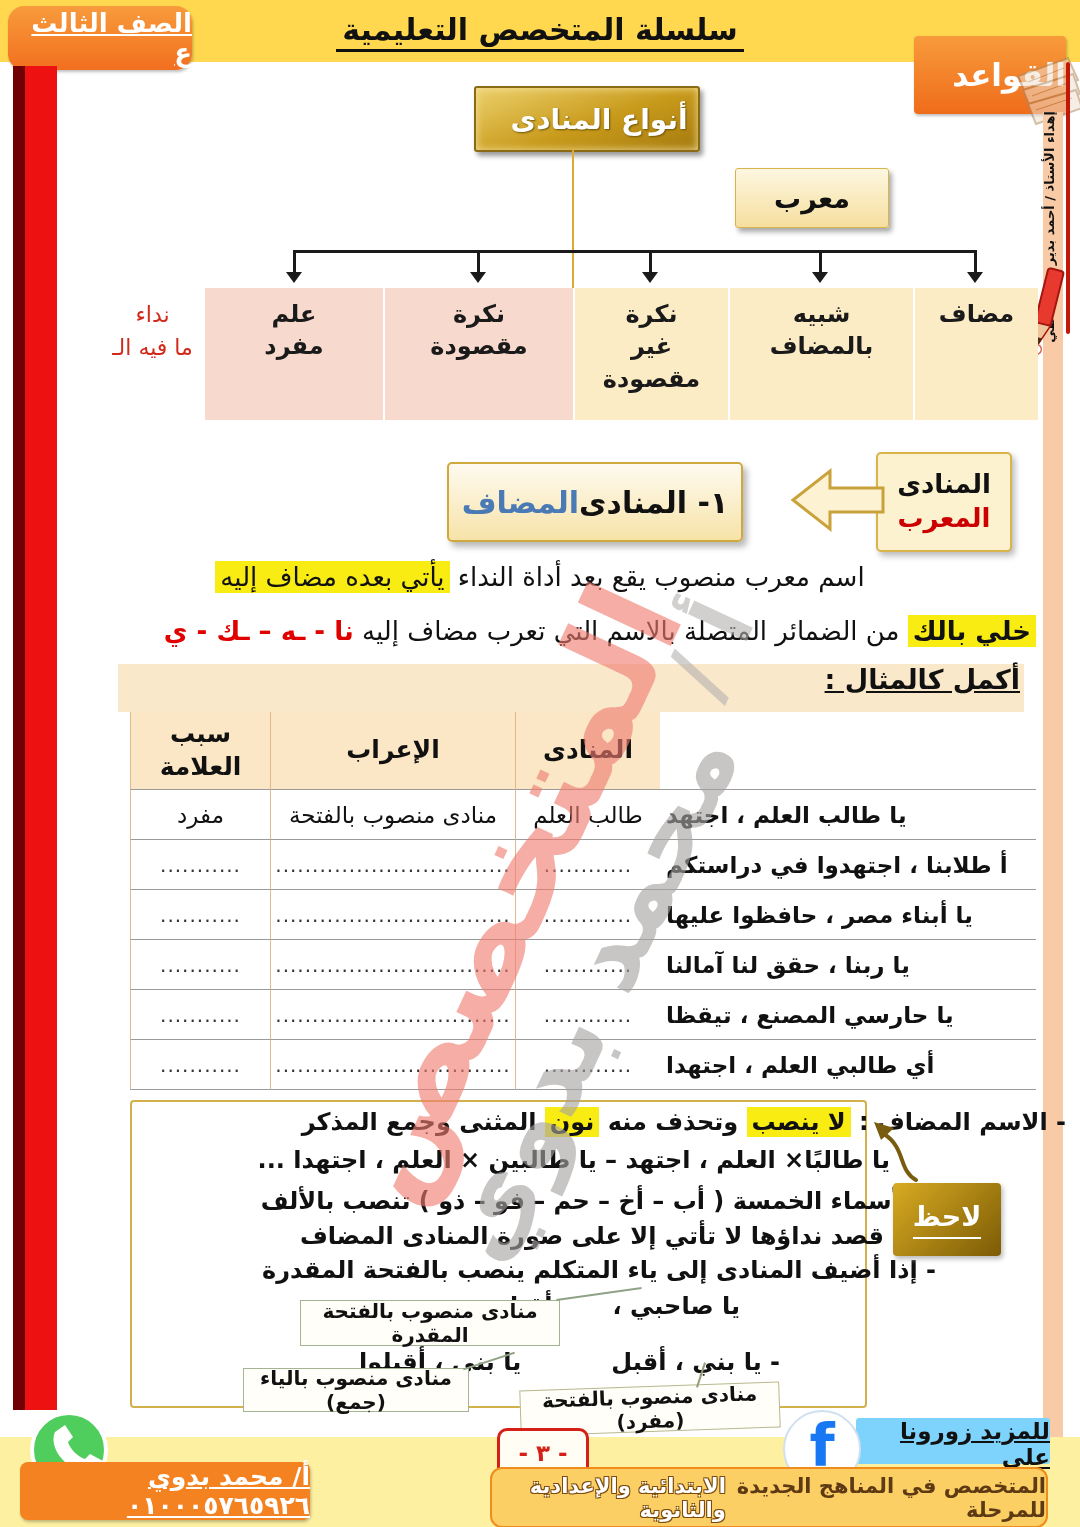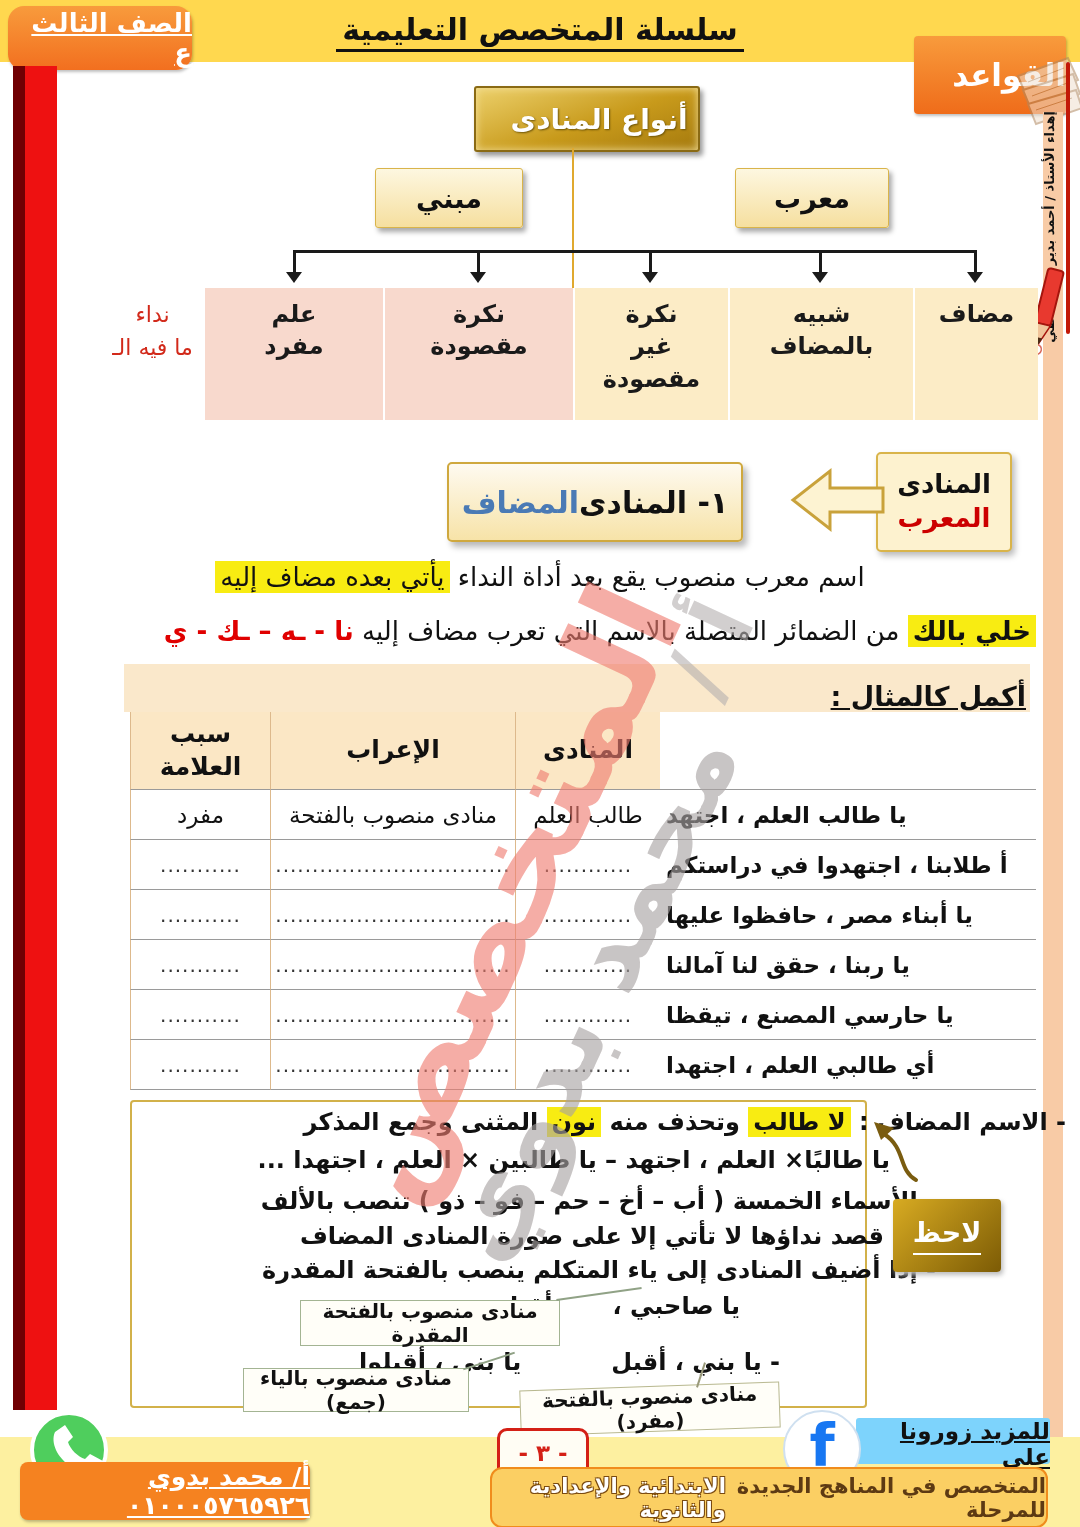--- a/index.html
+++ b/index.html
@@ -43,21 +43,21 @@
   .pointer-arrow{left:790px;top:466px;}
   .title-box{left:447px;top:462px;width:292px;height:76px;background:linear-gradient(180deg,#fefaf0,#f7e3a8);border:2px solid #cfa83e;border-radius:5px;box-shadow:4px 5px 6px #b9b9b9;display:flex;align-items:center;justify-content:center;}
   .title-box .tb-num{font-size:30px;font-weight:800;color:#111;}
   .title-box .tb-blue{font-size:30px;font-weight:800;color:#4a7ab5;}
   .definition{left:150px;top:562px;width:780px;text-align:center;font-size:26px;color:#111;}
   .hl{background:#f8ec12;padding:1px 5px;}
   .tip{left:130px;top:616px;width:906px;text-align:right;font-size:26px;color:#111;}
   .tip .hl{font-weight:800;}
   .pronouns{color:#e00000;font-weight:800;}
   
-  .ex-strip{left:124px;top:664px;width:906px;height:48px;background:#fae8cb;display:flex;align-items:flex-end;}
+  .ex-strip{left:118px;top:664px;width:906px;height:48px;background:#fae8cb;display:flex;align-items:flex-start;}
   .ex-strip span{margin-right:4px;font-size:27px;font-weight:800;text-decoration:underline;color:#111;}
   .ex-table{left:130px;top:712px;width:906px;direction:rtl;display:grid;grid-template-columns:376px 145px 245px 140px;}
   .tcell{box-sizing:border-box;border-bottom:1.5px solid #9a9a9a;display:flex;align-items:center;justify-content:center;font-size:23px;color:#111;}
   .th{height:78px;background:#fbe7c5;font-size:25px;font-weight:800;white-space:pre-line;text-align:center;line-height:1.3;}
   .th-empty{background:transparent;}
   .tr{height:50px;}
   .sentence{justify-content:flex-end;padding-left:6px;padding-right:10px;font-weight:700;}
   .cl{border-left:1.5px solid #ddb98c;}
   .dots{color:#333;letter-spacing:1px;font-size:20px;}
   
@@ -66,21 +66,21 @@
   .n1{top:8px;}
   .nb{font-weight:800;}
   .note-label{position:absolute;background:#fffef8;border:1.5px solid #a3b493;font-size:20px;font-weight:700;color:#111;display:flex;align-items:center;justify-content:center;text-align:center;}
   .lbl-muq{left:300px;top:1300px;width:258px;height:44px;}
   .lbl-muf{left:520px;top:1386px;width:258px;height:44px;transform:rotate(-2deg);border-color:#b8b890;}
   .lbl-jam{left:243px;top:1368px;width:224px;height:42px;}
   .conn{position:absolute;background:#90a286;height:2px;}
   .cl1{left:556px;top:1293px;width:86px;transform:rotate(-8deg);}
   .cl2{left:700px;top:1362px;width:2px;height:26px;transform:rotate(18deg);background:#9a9a7a;}
   .cl3{left:462px;top:1360px;width:54px;transform:rotate(-18deg);}
-  .lahez-box{left:893px;top:1183px;width:108px;height:73px;background:linear-gradient(135deg,#d8ab22,#7c5b05);border-radius:4px;display:flex;align-items:center;justify-content:center;box-shadow:2px 3px 5px #bbb;margin-top:16px;}
+  .lahez-box{left:893px;top:1183px;width:108px;height:73px;background:linear-gradient(135deg,#d8ab22,#7c5b05);border-radius:4px;display:flex;align-items:center;justify-content:center;box-shadow:2px 3px 5px #bbb;}
   .lahez-box span{color:#fff;font-size:27px;font-weight:800;border-bottom:2.5px solid #fff;padding-bottom:5px;}
   .lahez-arrow{left:872px;top:1120px;}
   
   .wm{pointer-events:none;position:absolute;white-space:nowrap;font-weight:800;}
   .wm-red{left:245px;top:770px;width:560px;text-align:center;transform:rotate(-65deg);font-size:135px;color:#ef7c70;opacity:.62;}
   .wm-gray{left:310px;top:930px;width:560px;text-align:center;transform:rotate(-65deg);font-size:105px;color:#a8a2a2;opacity:.62;}
   .wm-slash{left:600px;top:600px;width:220px;text-align:center;transform:rotate(-65deg);font-size:85px;color:#b5b0b0;opacity:.6;}
   
   .yellow-strip{left:0;top:1437px;width:1080px;height:90px;background:#fdf0a0;}
   .visit-box{left:856px;top:1418px;width:194px;height:46px;background:#7dd3fc;border-radius:3px;display:flex;align-items:flex-start;justify-content:center;}
@@ -135,23 +135,20 @@
       <circle cx="26" cy="88" r="5" fill="none" stroke="#d86a5e" stroke-width="1.5"></circle>
     </g>
   </svg>
 
   <div class="abs red-bar"></div>
 
   <div class="abs gold-box">
       <span>أنواع المنادى</span>
     </div>
   <div class="abs center-vline"></div>
-  <div class="abs branch-box mabni">
-      <span>مبني</span>
-    </div>
   <div class="abs branch-box muarab">
       <span>معرب</span>
     </div>
   <div class="abs h-connector"></div>
   <div class="abs stub" style="left:293px"></div>
   <div class="abs stub" style="left:477px"></div>
   <div class="abs stub" style="left:649px"></div>
   <div class="abs stub" style="left:819px"></div>
   <div class="abs stub" style="left:974px"></div>
   <div class="abs arrowhead" style="left:286px"></div>
@@ -232,21 +229,21 @@
     <div class="tcell tr cl dots">...........</div>
 
     <div class="tcell tr sentence">أي طالبي العلم ، اجتهدا</div>
     <div class="tcell tr cl dots">............</div>
     <div class="tcell tr cl dots">................................</div>
     <div class="tcell tr cl dots">...........</div>
   </div>
 
   <div class="abs notes-box"></div>
   <div class="nline n1" style="top:1108px;">
-    <span class="nb">- الاسم المضاف</span><span> : </span><span class="hl nb">لا طالب</span><span> وتحذف منه </span><span class="hl">نون</span><span> المثنى وجمع المذكر</span>
+    <span class="nb">- الاسم المضاف</span><span> : </span><span class="hl nb">لا ينصب</span><span> وتحذف منه </span><span class="hl">نون</span><span> المثنى وجمع المذكر</span>
   </div>
   <div class="nline" style="top:1146px;right:190px;">يا طالبًا× العلم ، اجتهد   –   يا طالبين × العلم ، اجتهدا ...</div>
   <div class="nline" style="top:1184px;right:144px;width:700px;line-height:1.45;">
     <span class="nb">- الأسماء الخمسة</span><span> ( أب – أخ – حم – فو – ذو ) تنصب بالألف وإذا قصد نداؤها لا تأتي إلا على صورة المنادى المضاف</span>
   </div>
   <div class="nline" style="top:1256px;right:144px;">- إذا أضيف المنادى إلى ياء المتكلم ينصب بالفتحة المقدرة</div>
   <div class="nline" style="top:1292px;right:340px;">
     <span>يا صاحبي ،</span><span class="gap" style="display:inline-block;width:60px;"></span><span>أقبل</span>
   </div>
   <div class="note-label lbl-muq">منادى منصوب بالفتحة المقدرة</div>

